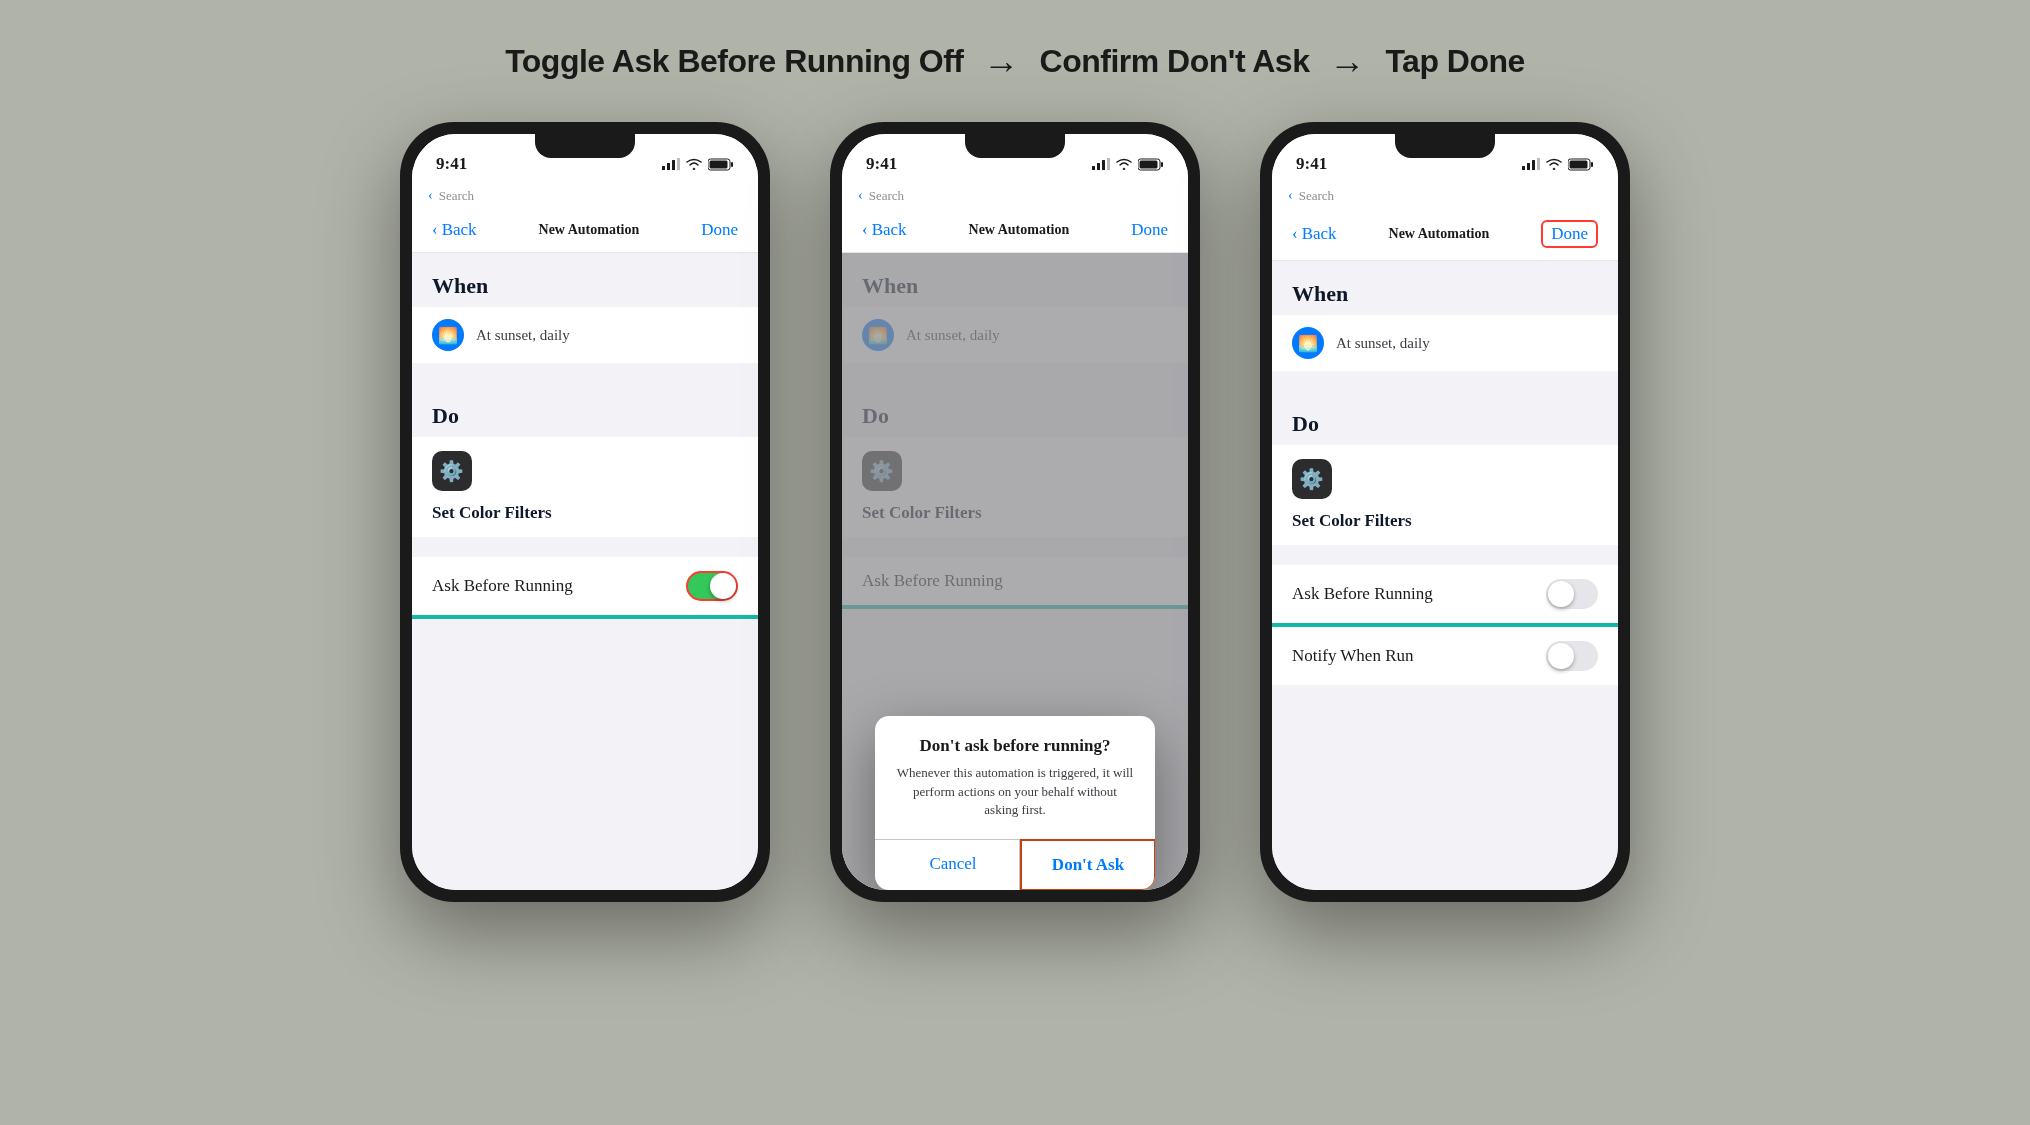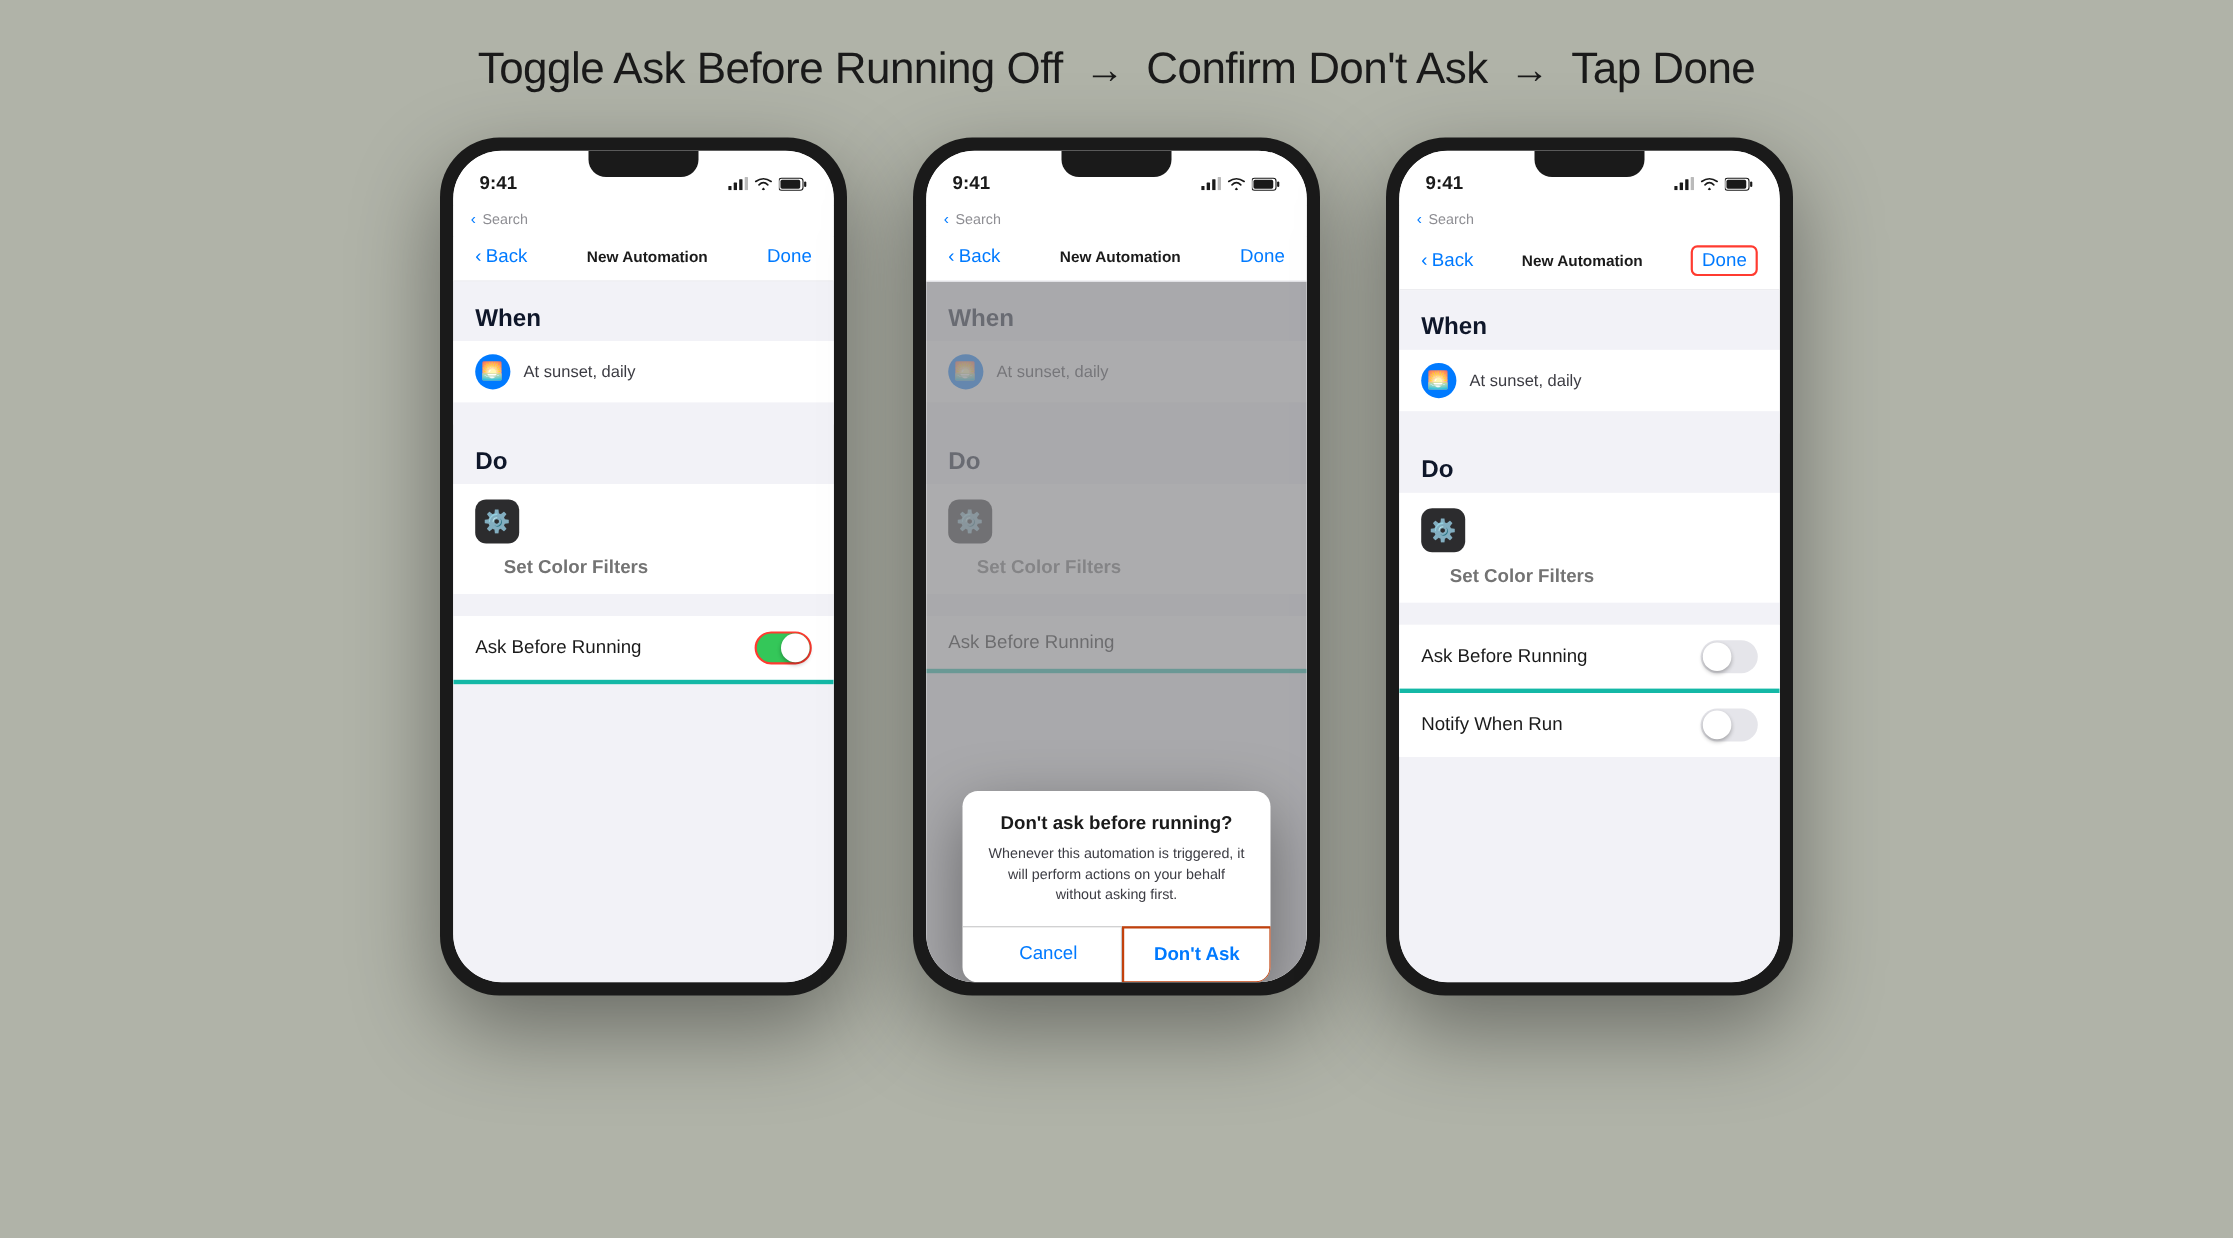--- a/index.html
+++ b/index.html
@@ -19,22 +19,22 @@
 
     .steps-row {
       display: flex;
       align-items: center;
       justify-content: center;
       width: 100%;
       margin-bottom: 40px;
     }
 
     .step-label {
-      font-size: 40px;
-      font-weight: 400;
+      font-size: 32px;
+      font-weight: 700;
       color: #1a1a1a;
       letter-spacing: -0.5px;
     }
 
     .arrow {
       font-size: 36px;
       color: #1a1a1a;
       margin: 0 20px;
       font-weight: 400;
     }
@@ -49,20 +49,21 @@
 
     
     .phone {
       width: 370px;
       height: 780px;
       background: #1a1a1a;
       border-radius: 54px;
       padding: 12px;
       position: relative;
       box-shadow: 0 30px 80px rgba(0,0,0,0.4);
+      font-family: Liberation Serif, serif;
     }
 
     .phone-inner {
       width: 100%;
       height: 100%;
       background: white;
       border-radius: 44px;
       overflow: hidden;
       position: relative;
       display: flex;
@@ -267,22 +268,21 @@
       display: flex;
       align-items: center;
       justify-content: center;
       font-size: 20px;
       margin-bottom: 6px;
     }
 
     .do-item-label {
       font-size: 17px;
       font-weight: 600;
-      color: #737373;
-      margin-left: 26px;
+      color: #0f172a;
     }
 
     
     .dimmed-overlay {
       position: absolute;
       top: 0; left: 0; right: 0; bottom: 0;
       background: rgba(0,0,0,0.3);
       z-index: 10;
       display: flex;
       align-items: flex-end;

